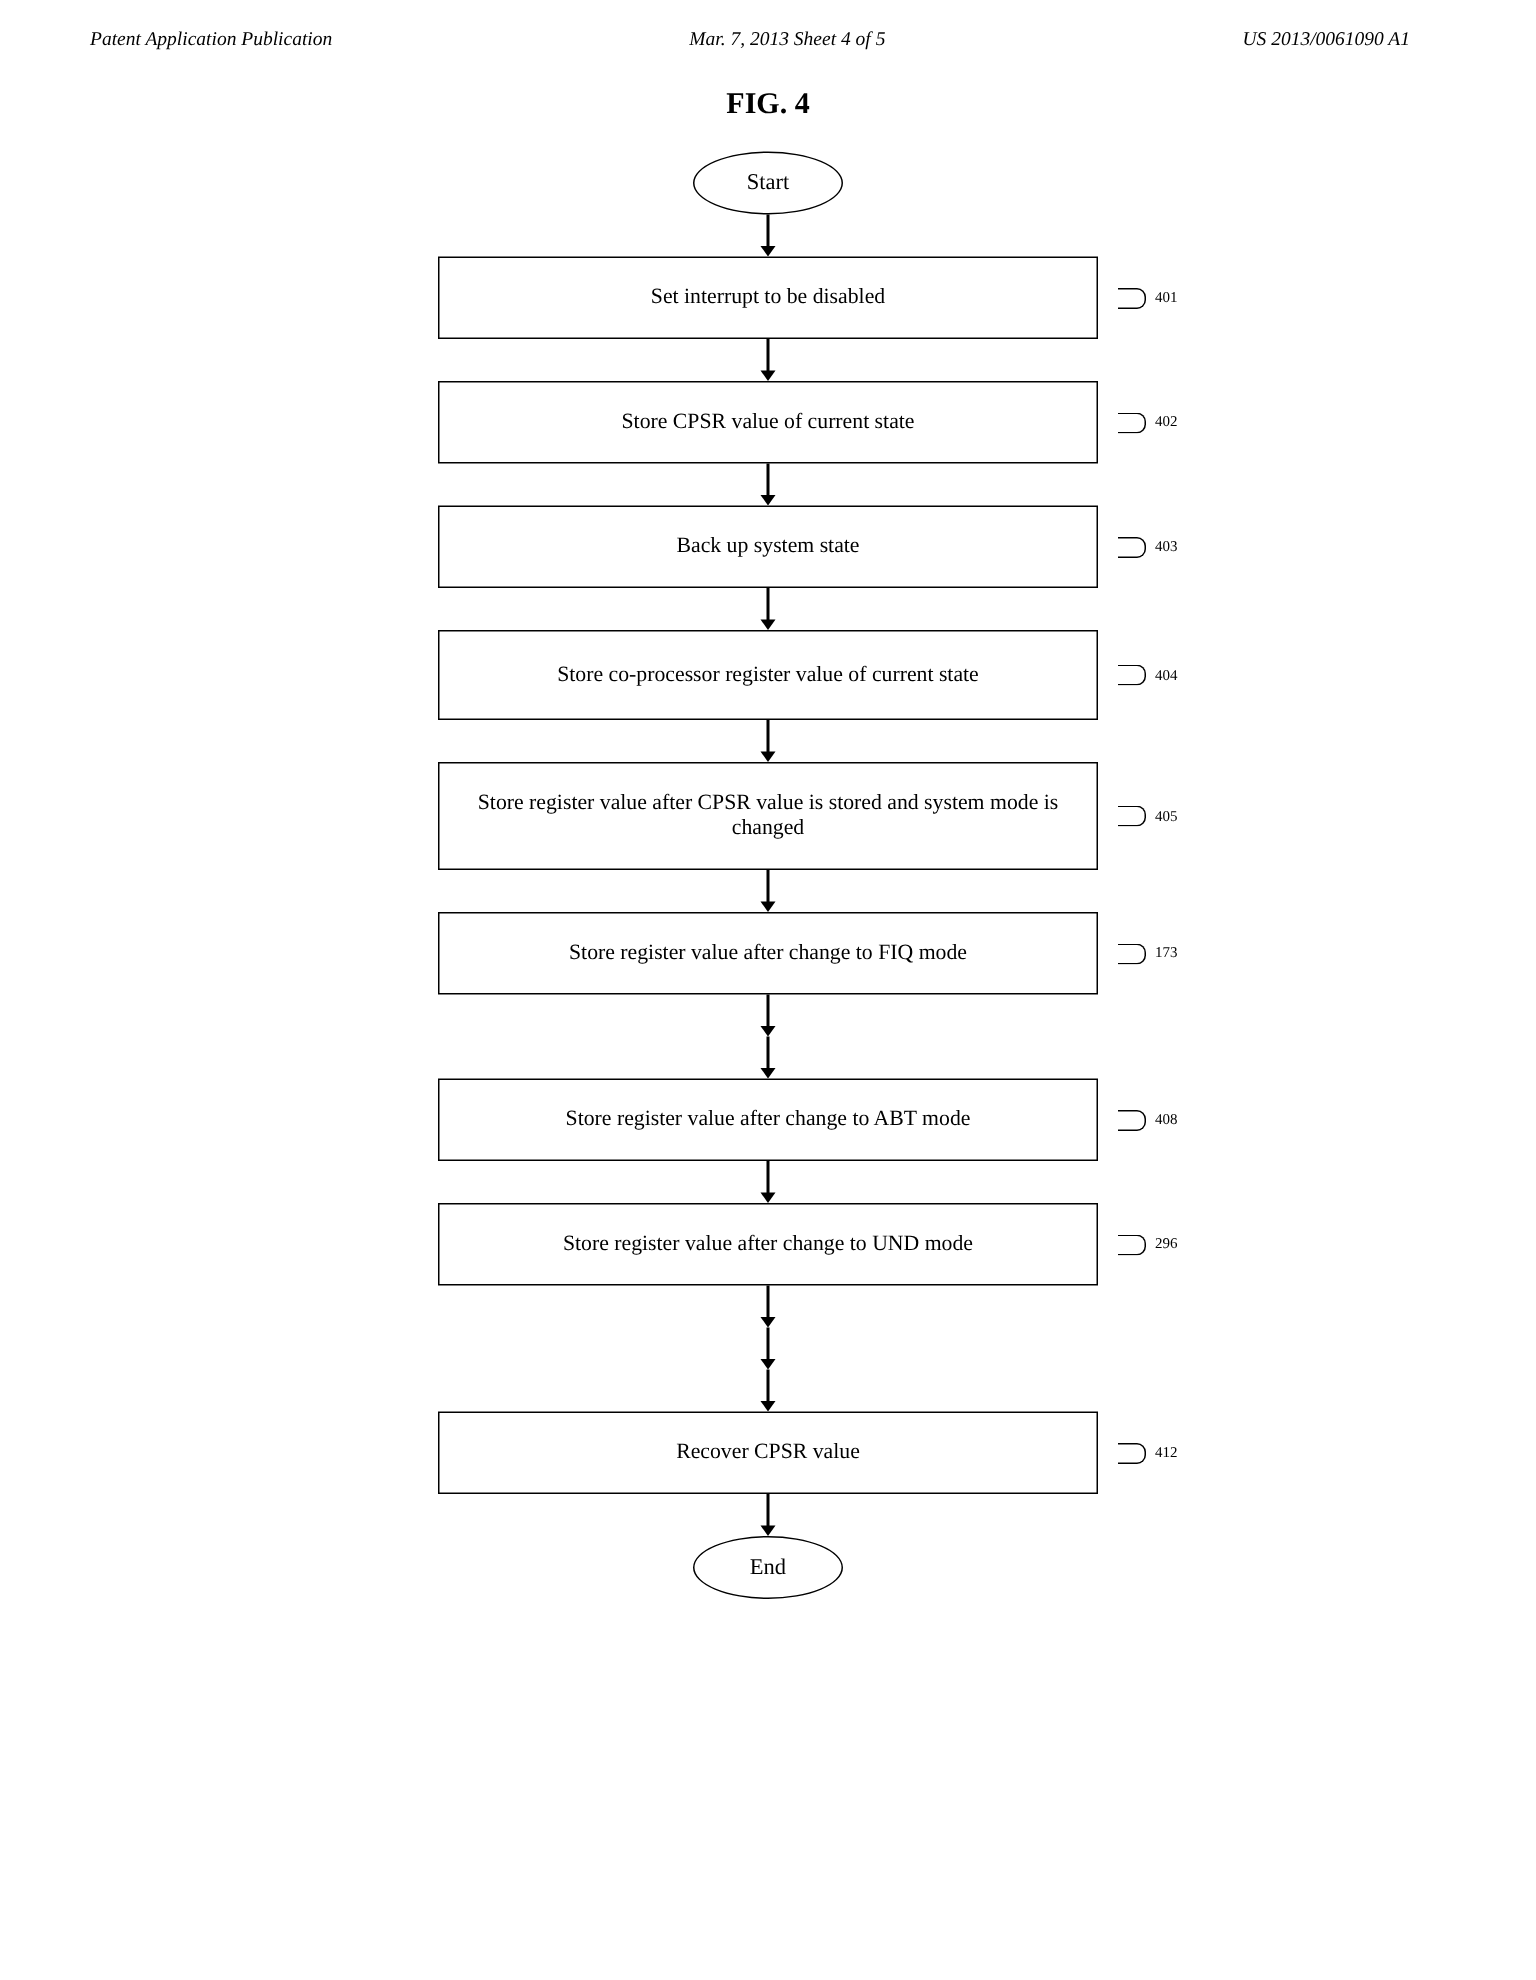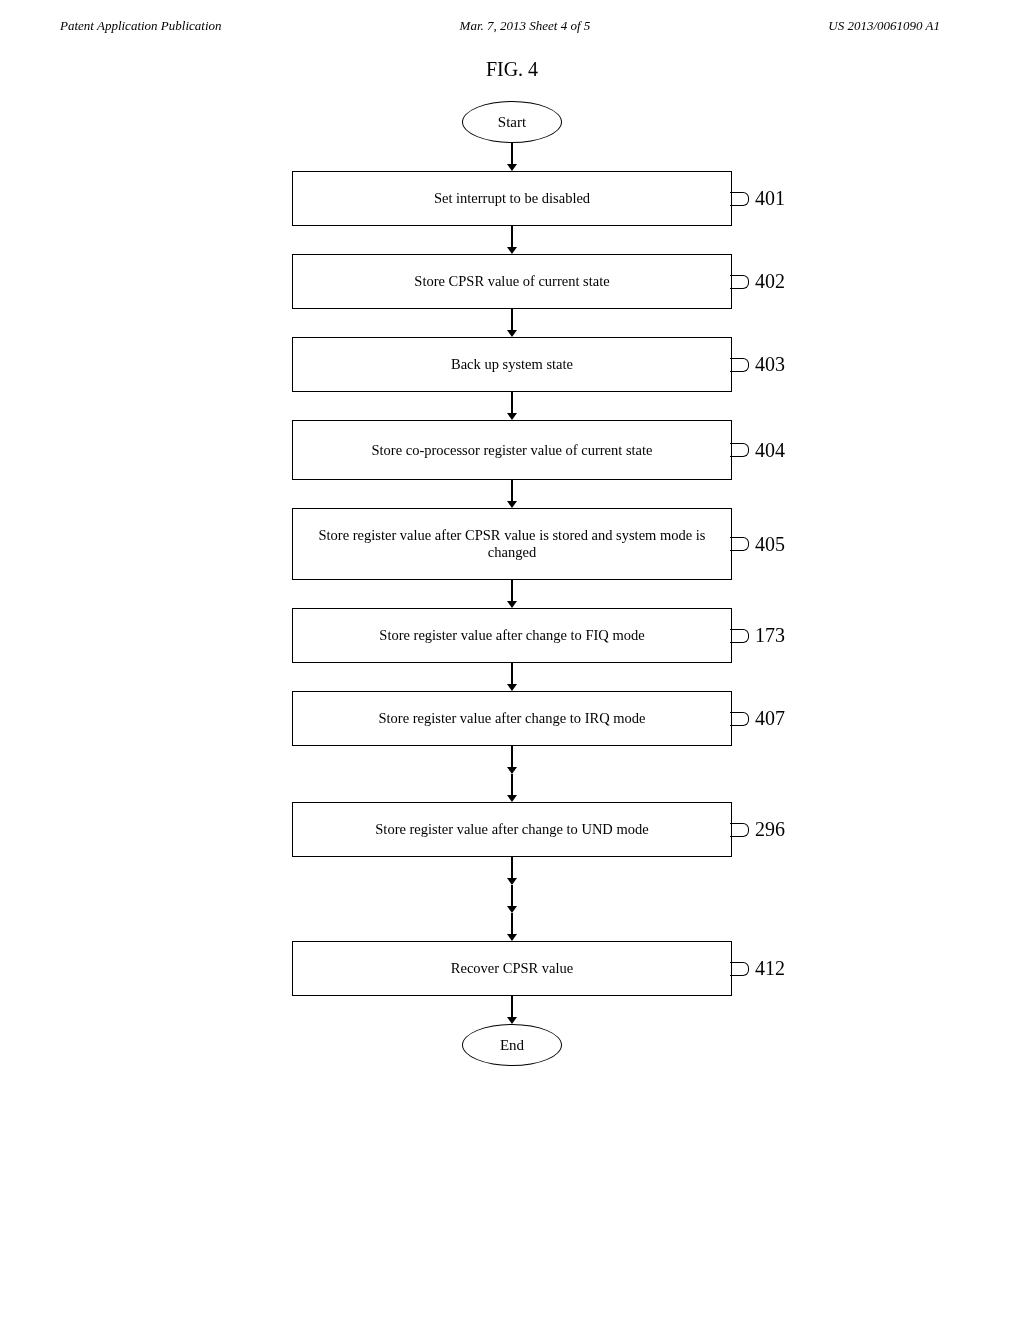--- a/index.html
+++ b/index.html
@@ -15,21 +15,21 @@
       display: flex;
       justify-content: space-between;
       padding: 18px 84px 0 60px;
       font-size: 13px;
       font-style: italic;
     }
 
     .fig-title {
       text-align: center;
       font-size: 20px;
-      font-weight: normal;
+      font-weight: bold;
       margin-top: 24px;
       margin-bottom: 20px;
       font-style: normal;
     }
 
     .flowchart {
       display: flex;
       flex-direction: column;
       align-items: center;
       gap: 0;
@@ -62,21 +62,21 @@
       position: relative;
     }
 
     .rect-tall {
       min-height: 60px;
     }
 
     .step-label {
       position: absolute;
       right: -54px;
-      font-size: 20px;
+      font-size: 10px;
       white-space: nowrap;
       display: flex;
       align-items: center;
       gap: 4px;
     }
 
     .step-label::before {
       content: '';
       display: inline-block;
       width: 18px;
@@ -174,28 +174,28 @@
     </div>
 
   <div class="rect">
     <span>Store register value after change to FIQ mode</span>
     <span class="step-label">173</span>
   </div>
   <div class="arrow-space">
       <div class="arrow-down"></div>
     </div>
 
-  <div class="rect">
-    <span>Store register value after change to IRQ mode</span>
-    <span class="step-label">407</span>
-  </div>
-  <div class="arrow-space">
-      <div class="arrow-down"></div>
-    </div>
-
+  <div class="arrow-space">
+      <div class="arrow-down"></div>
+    </div>
+
+  <div class="rect">
+    <span>Store register value after change to ABT mode</span>
+    <span class="step-label">408</span>
+  </div>
   <div class="arrow-space">
       <div class="arrow-down"></div>
     </div>
 
   <div class="rect">
     <span>Store register value after change to UND mode</span>
     <span class="step-label">296</span>
   </div>
   <div class="arrow-space">
       <div class="arrow-down"></div>

